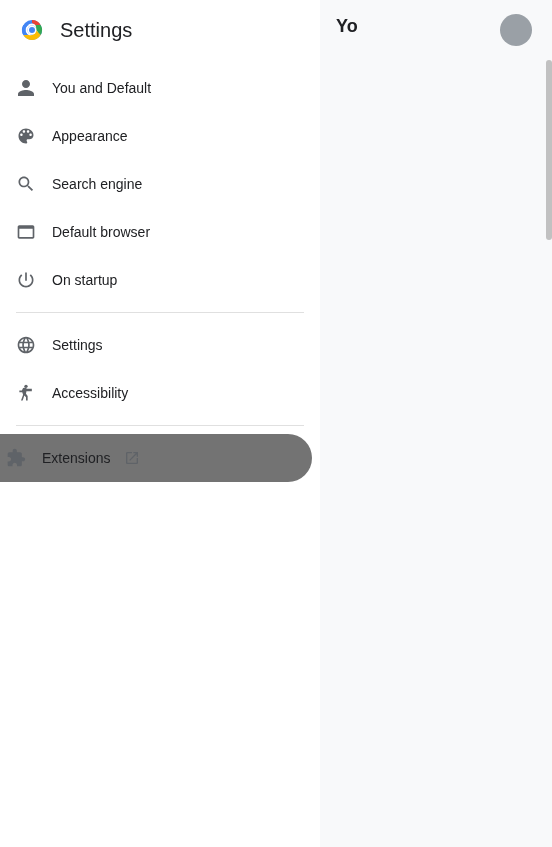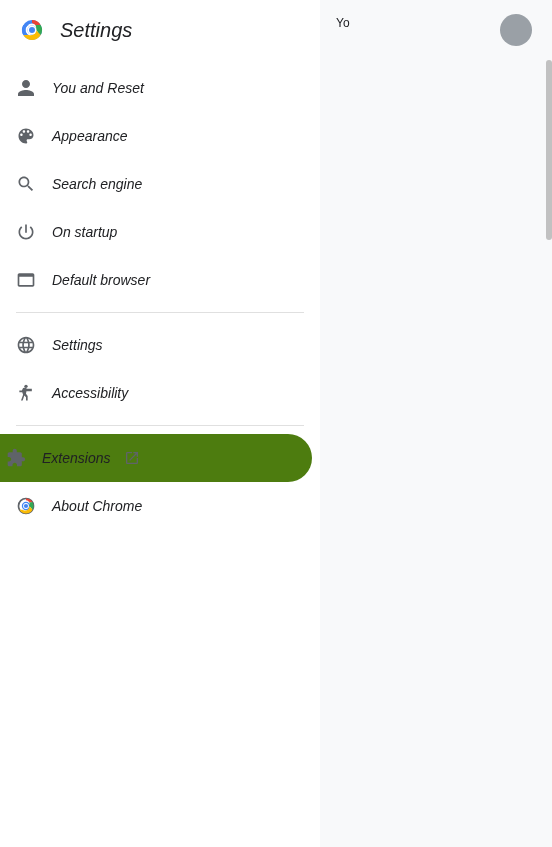--- a/index.html
+++ b/index.html
@@ -17,21 +17,20 @@
       display: flex;
     }
 
     .sidebar {
       width: 320px;
       height: 847px;
       background: #ffffff;
       display: flex;
       flex-direction: column;
       overflow: hidden;
-      font-style: italic;
     }
 
     .header {
       display: flex;
       align-items: center;
       padding: 14px 16px;
       gap: 12px;
       height: 60px;
     }
 
@@ -59,21 +58,21 @@
       padding: 0 16px;
       height: 48px;
       cursor: pointer;
       border-radius: 0 24px 24px 0;
       margin-right: 8px;
       gap: 16px;
       position: relative;
     }
 
     .nav-item.active {
-      background: #4d7c0f;
+      background: #737373;
       padding-left: 6px;
     }
 
     .nav-icon {
       width: 20px;
       height: 20px;
       display: flex;
       align-items: center;
       justify-content: center;
       color: #5f6368;
@@ -107,23 +106,23 @@
       height: 847px;
       position: relative;
       display: flex;
       flex-direction: column;
       align-items: flex-start;
       padding-top: 16px;
       padding-left: 16px;
     }
 
     .right-panel-text {
-      font-size: 12px;
+      font-size: 18px;
       color: #202124;
-      font-weight: 400;
+      font-weight: 700;
     }
 
     .scrollbar {
       position: absolute;
       right: 0;
       top: 60px;
       width: 6px;
       height: 180px;
       background: #c1c1c1;
       border-radius: 3px;
@@ -171,21 +170,21 @@
   </div>
 
   <div class="nav-list">
 
     <div class="nav-item">
       <span class="nav-icon">
         <svg viewBox="0 0 24 24">
             <path d="M12 12c2.7 0 4.8-2.1 4.8-4.8S14.7 2.4 12 2.4 7.2 4.5 7.2 7.2 9.3 12 12 12zm0 2.4c-3.2 0-9.6 1.6-9.6 4.8v2.4h19.2v-2.4c0-3.2-6.4-4.8-9.6-4.8z"></path>
           </svg>
       </span>
-      <span class="nav-label">You and Reset</span>
+      <span class="nav-label">You and Default</span>
     </div>
 
 
 
     <div class="nav-item">
       <span class="nav-icon">
         <svg viewBox="0 0 24 24">
             <path d="M12 3c-4.97 0-9 4.03-9 9s4.03 9 9 9c.83 0 1.5-.67 1.5-1.5 0-.39-.15-.74-.39-1.01-.23-.26-.38-.61-.38-.99 0-.83.67-1.5 1.5-1.5H16c2.76 0 5-2.24 5-5 0-4.42-4.03-8-9-8zm-5.5 9c-.83 0-1.5-.67-1.5-1.5S5.67 9 6.5 9 8 9.67 8 10.5 7.33 12 6.5 12zm3-4C8.67 8 8 7.33 8 6.5S8.67 5 9.5 5s1.5.67 1.5 1.5S10.33 8 9.5 8zm5 0c-.83 0-1.5-.67-1.5-1.5S13.67 5 14.5 5s1.5.67 1.5 1.5S15.33 8 14.5 8zm3 4c-.83 0-1.5-.67-1.5-1.5S16.67 9 17.5 9s1.5.67 1.5 1.5-.67 1.5-1.5 1.5z"></path>
           </svg>
       </span>
@@ -197,33 +196,33 @@
         <svg viewBox="0 0 24 24">
             <path d="M15.5 14h-.79l-.28-.27C15.41 12.59 16 11.11 16 9.5 16 5.91 13.09 3 9.5 3S3 5.91 3 9.5 5.91 16 9.5 16c1.61 0 3.09-.59 4.23-1.57l.27.28v.79l5 4.99L20.49 19l-4.99-5zm-6 0C7.01 14 5 11.99 5 9.5S7.01 5 9.5 5 14 7.01 14 9.5 11.99 14 9.5 14z"></path>
           </svg>
       </span>
       <span class="nav-label">Search engine</span>
     </div>
 
     <div class="nav-item">
       <span class="nav-icon">
         <svg viewBox="0 0 24 24">
+            <path d="M20 4H4c-1.1 0-2 .9-2 2v12c0 1.1.9 2 2 2h16c1.1 0 2-.9 2-2V6c0-1.1-.9-2-2-2zm0 14H4V8h16v10z"></path>
+          </svg>
+      </span>
+      <span class="nav-label">Default browser</span>
+    </div>
+
+    <div class="nav-item">
+      <span class="nav-icon">
+        <svg viewBox="0 0 24 24">
             <path d="M13 3h-2v10h2V3zm4.83 2.17l-1.42 1.42C17.99 7.86 19 9.81 19 12c0 3.87-3.13 7-7 7s-7-3.13-7-7c0-2.19 1.01-4.14 2.58-5.42L6.17 5.17C4.23 6.82 3 9.26 3 12c0 4.97 4.03 9 9 9s9-4.03 9-9c0-2.74-1.23-5.18-3.17-6.83z"></path>
           </svg>
       </span>
       <span class="nav-label">On startup</span>
-    </div>
-
-    <div class="nav-item">
-      <span class="nav-icon">
-        <svg viewBox="0 0 24 24">
-            <path d="M20 4H4c-1.1 0-2 .9-2 2v12c0 1.1.9 2 2 2h16c1.1 0 2-.9 2-2V6c0-1.1-.9-2-2-2zm0 14H4V8h16v10z"></path>
-          </svg>
-      </span>
-      <span class="nav-label">Default browser</span>
     </div>
 
     <div class="divider"></div>
 
     <div class="nav-item">
       <span class="nav-icon">
         <svg viewBox="0 0 24 24">
             <path d="M11.99 2C6.47 2 2 6.48 2 12s4.47 10 9.99 10C17.52 22 22 17.52 22 12S17.52 2 11.99 2zm6.93 6h-2.95c-.32-1.25-.78-2.45-1.38-3.56 1.84.63 3.37 1.91 4.33 3.56zM12 4.04c.83 1.2 1.48 2.53 1.91 3.96h-3.82c.43-1.43 1.08-2.76 1.91-3.96zM4.26 14C4.1 13.36 4 12.69 4 12s.1-1.36.26-2h3.38c-.08.66-.14 1.32-.14 2 0 .68.06 1.34.14 2H4.26zm.82 2h2.95c.32 1.25.78 2.45 1.38 3.56-1.84-.63-3.37-1.9-4.33-3.56zm2.95-8H5.08c.96-1.66 2.49-2.93 4.33-3.56C8.81 5.55 8.35 6.75 8.03 8zM12 19.96c-.83-1.2-1.48-2.53-1.91-3.96h3.82c-.43 1.43-1.08 2.76-1.91 3.96zM14.34 14H9.66c-.09-.66-.16-1.32-.16-2 0-.68.07-1.35.16-2h4.68c.09.65.16 1.32.16 2 0 .68-.07 1.34-.16 2zm.25 5.56c.6-1.11 1.06-2.31 1.38-3.56h2.95c-.96 1.65-2.49 2.93-4.33 3.56zM16.36 14c.08-.66.14-1.32.14-2 0-.68-.06-1.34-.14-2h3.38c.16.64.26 1.31.26 2s-.1 1.36-.26 2h-3.38z"></path>
           </svg>
       </span>
@@ -254,34 +253,20 @@
       <span class="nav-label">
         <span>Extensions</span>
         <span class="ext-link-icon">
           <svg viewBox="0 0 24 24" style="width:16px;height:16px;fill:#5f6368;margin-left:6px;">
               <path d="M19 19H5V5h7V3H5c-1.11 0-2 .9-2 2v14c0 1.1.89 2 2 2h14c1.1 0 2-.9 2-2v-7h-2v7zM14 3v2h3.59l-9.83 9.83 1.41 1.41L19 6.41V10h2V3h-7z"></path>
             </svg>
         </span>
       </span>
     </div>
 
-    <div class="nav-item">
-      <span class="nav-icon">
-        <svg viewBox="0 0 24 24">
-            <circle cx="12" cy="12" r="9" fill="none" stroke="#5f6368" stroke-width="2"></circle>
-            <circle cx="12" cy="12" r="5" fill="#4285F4"></circle>
-            <path d="M12 3 A9 9 0 0 1 19.8 7.5 L15.9 7.5 A5 5 0 0 0 12 5 Z" fill="#EA4335"></path>
-            <path d="M19.8 7.5 A9 9 0 0 1 19.8 16.5 L16 12 A5 5 0 0 0 15.9 7.5 Z" fill="#34A853"></path>
-            <path d="M19.8 16.5 A9 9 0 0 1 4.2 16.5 L8.1 16.5 A5 5 0 0 0 16 12 Z" fill="#FBBC05"></path>
-            <circle cx="12" cy="12" r="3.5" fill="white"></circle>
-            <circle cx="12" cy="12" r="2.5" fill="#4285F4"></circle>
-          </svg>
-      </span>
-      <span class="nav-label">About Chrome</span>
-    </div>
 
   </div>
 </div>
 
 <div class="right-panel">
   <span class="right-panel-text">Yo</span>
   <div class="scrollbar"></div>
   <div class="avatar"></div>
 </div>
 

